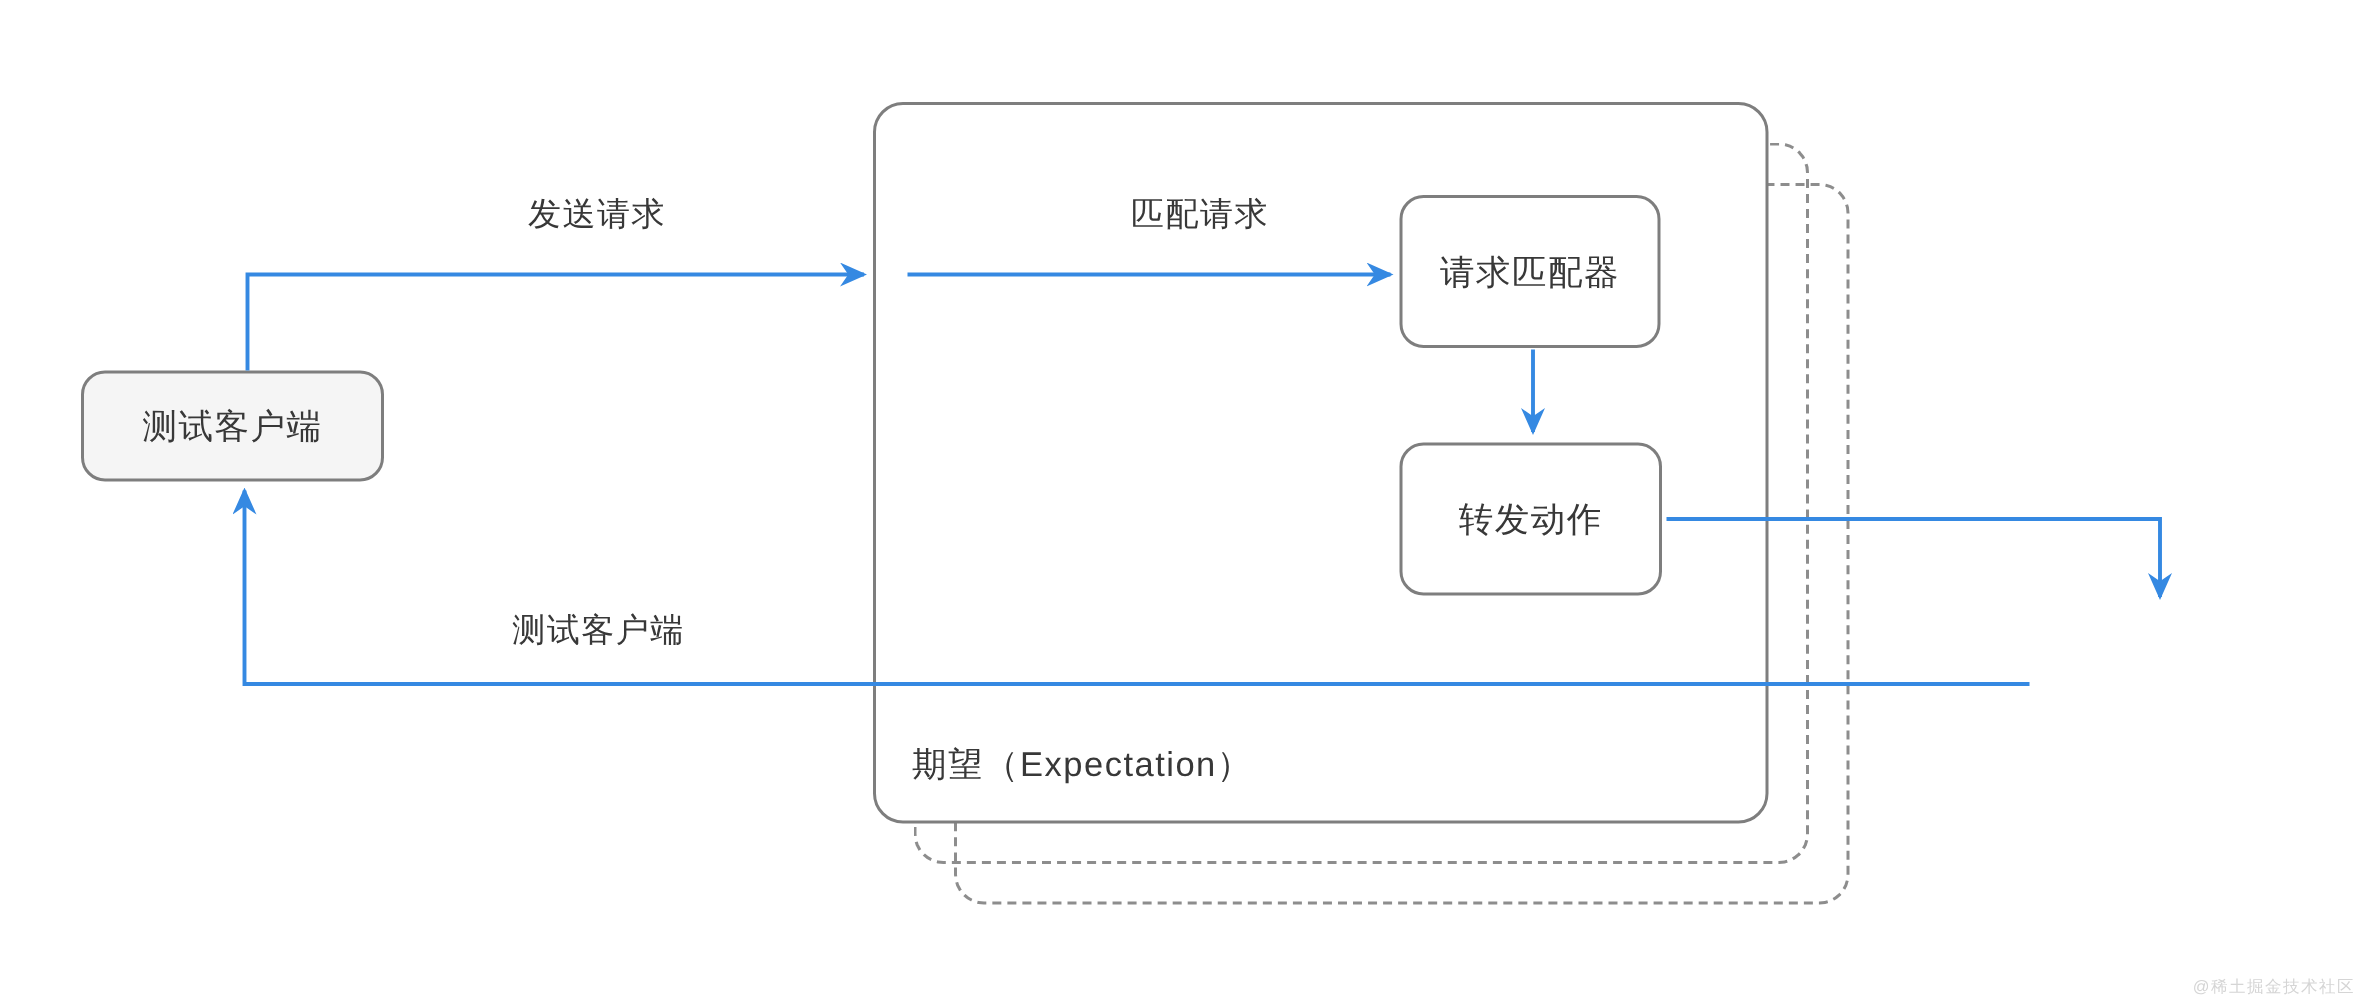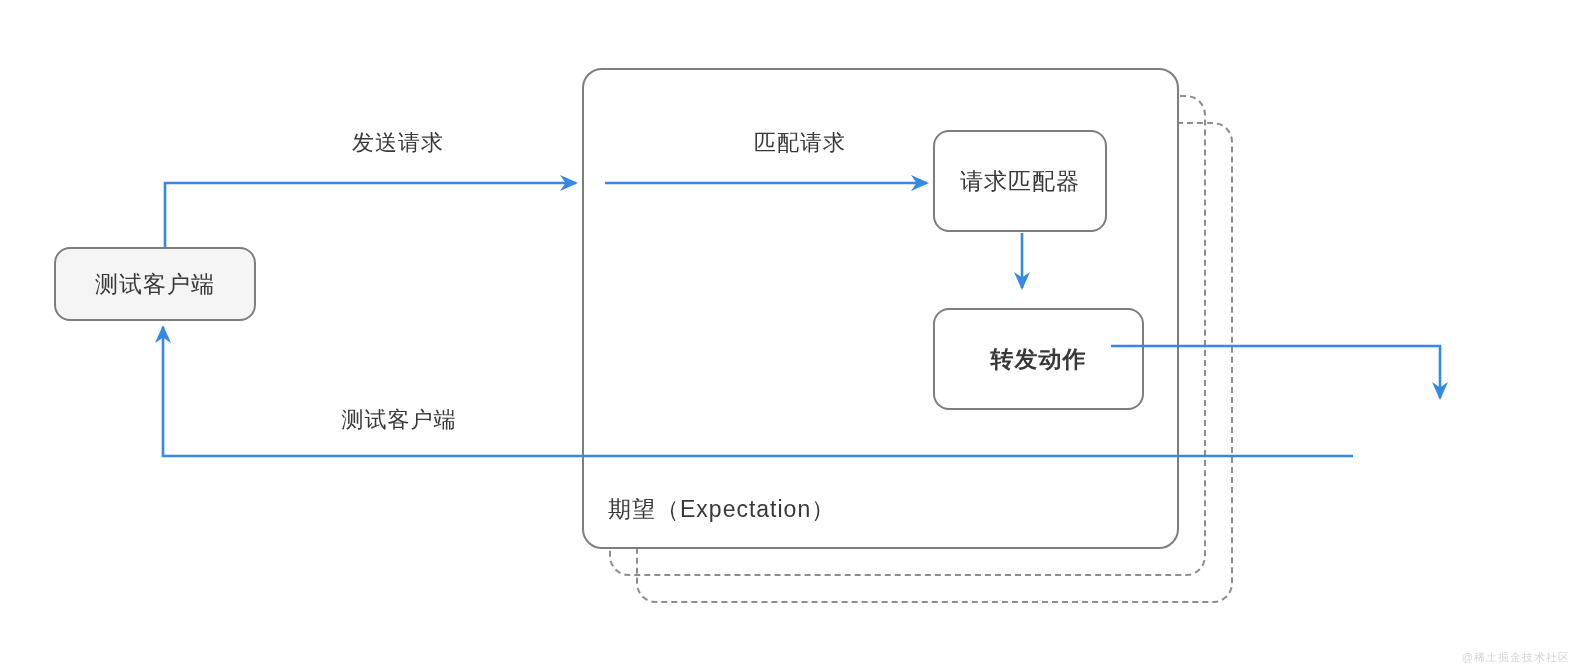--- a/index.html
+++ b/index.html
@@ -53,21 +53,21 @@
   .expectation-label {
     position: absolute;
     left: 24px;
     bottom: 22px;
     font-size: 23px;
     color: var(--text, #383838);
     letter-spacing: 1px;
   }
   .test-client { left: 54px;  top: 247px; width: 202px; height: 74px;  background: var(--client-fill, #f5f5f5); }
   .matcher     { left: 933px; top: 130px; width: 174px; height: 102px; }
-  .action      { left: 933px; top: 308px; width: 211px; height: 102px; font-weight: bold; }
+  .action      { left: 933px; top: 295px; width: 175px; height: 102px; }
   .service     { left: 1353px; top: 405px; width: 175px; height: 102px; }
 
   .edges-layer {
     position: absolute;
     left: 0; top: 0;
     width: 1582px;
     height: 672px;
     z-index: 4;
     pointer-events: none;
   }

